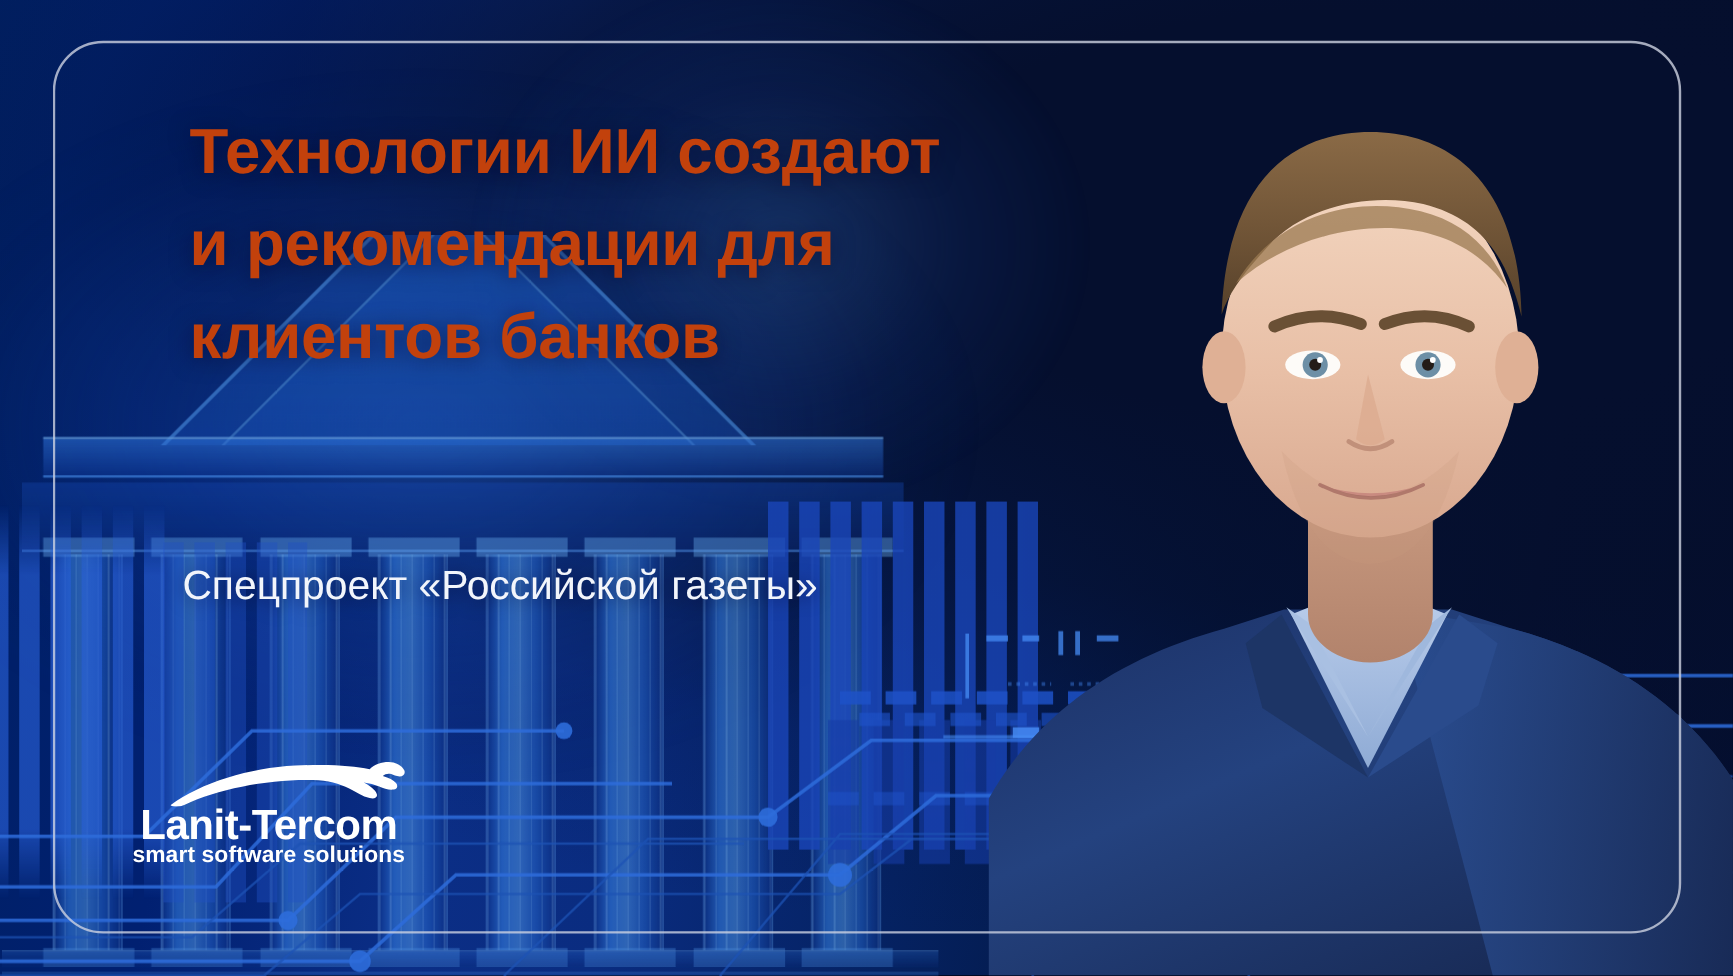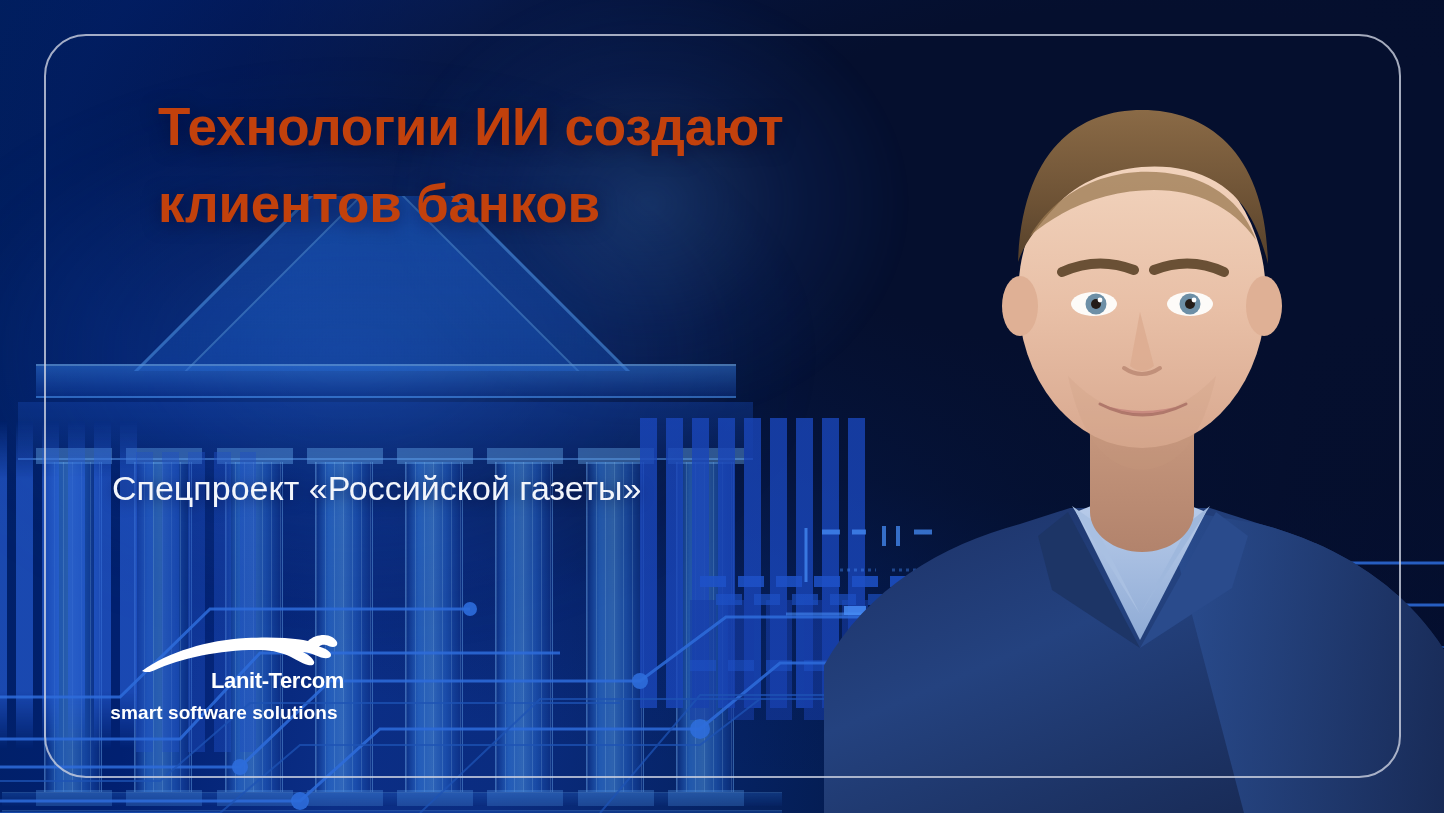--- a/index.html
+++ b/index.html
@@ -166,30 +166,31 @@
     margin-left:48px;
   }
   .headline span{ display:block; }
 
   .subtitle{
     position:absolute; left:112px; top:465px;
     width:800px;
     font-size:34px; font-weight:400; line-height:47px;
     color:#f2f5fb;
     text-shadow:0 2px 14px rgba(0,10,45,0.55);
+    padding-left:40px;
   }
   .subtitle span{ display:block; }
 
   
   .logo{ position:absolute; left:104px; top:632px; width:240px; height:92px; }
   .logo-mark{ position:absolute; left:38px; top:0; width:196px; height:40px; }
   .logo-name{
     position:absolute; left:0; top:36px; width:240px;
-    text-align:right;
-    font-size:22px; font-weight:700; color:#ffffff;
+    text-align:center;
+    font-size:35px; font-weight:700; color:#ffffff;
     letter-spacing:-0.4px;
   }
   .logo-tag{
     position:absolute; left:0; top:70px; width:240px;
     text-align:center;
     font-size:19px; font-weight:700; color:#ffffff;
     letter-spacing:0.1px;
   }
 </style>
 </head>
@@ -402,20 +403,21 @@
     <path d="M276 404 q42 24 86 0 q-44 14 -86 0 Z" fill="#c98b80"></path>
     <path d="M276 404 q42 22 86 0" stroke="#a96f66" stroke-width="3" fill="none" stroke-linecap="round"></path>
 
     <path d="M244 376 q74 76 148 0 q-20 92 -74 94 q-54 -2 -74 -94 Z" fill="#c79a80" opacity=".22"></path>
   </svg>
 
   <div class="frame"></div>
 
   <div class="headline">
     <span>Технологии ИИ создают</span>
+    <span>и рекомендации для</span>
     <span>клиентов банков</span>
   </div>
 
   <div class="subtitle">
     <span>Спецпроект «Российской газеты»</span>
   </div>
 
   <div class="logo">
     <svg class="logo-mark" viewBox="0 0 196 40">
       <path fill="#ffffff" d="M0 39 C26 20 66 8 104 6 C132 4.5 152 6 166 9

